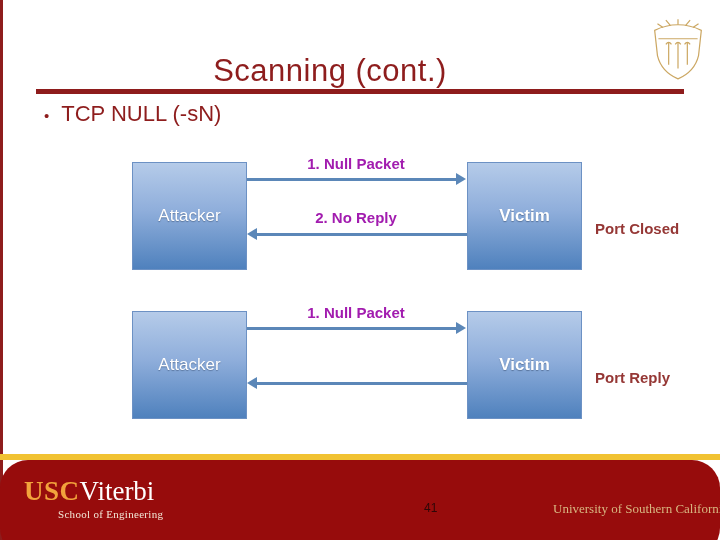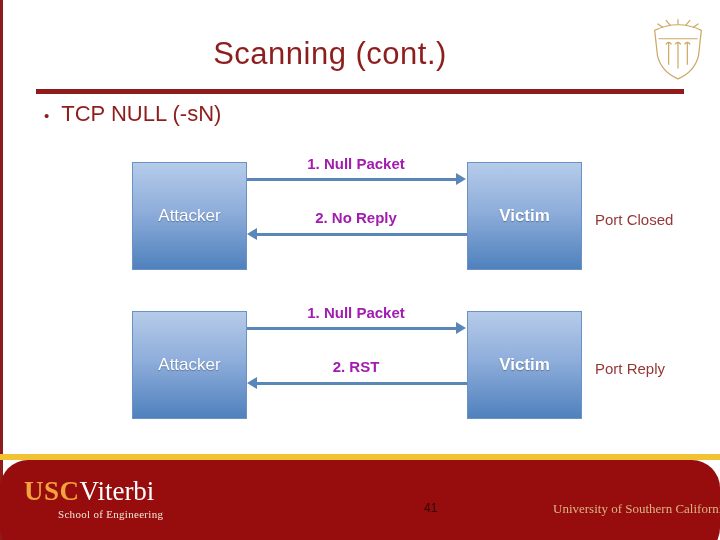--- a/index.html
+++ b/index.html
@@ -3,21 +3,21 @@
 <meta charset="utf-8">
 <style>
   html,body{margin:0;padding:0;background:#888;}
   .slide{
     position:relative;width:720px;height:540px;background:#ffffff;
     overflow:hidden;font-family:"Liberation Sans",sans-serif;
     margin:0 auto;
   }
   .left-strip{position:absolute;left:0;top:0;width:3px;height:540px;background:#8E1C1C;}
   .title{
-    position:absolute;left:0;top:36px;width:660px;text-align:center;
+    position:absolute;left:0;top:53px;width:660px;text-align:center;
     font-size:31px;color:#8E1D1D;letter-spacing:0.5px;
   }
   .shield{position:absolute;left:650px;top:16px;width:56px;height:66px;}
   .title-rule{position:absolute;left:36px;top:89px;width:648px;height:5px;background:#8E1C1C;}
   .bullet-line{
     position:absolute;left:44px;top:101px;font-size:22px;color:#8E1D1D;
     display:flex;align-items:center;
   }
   .bullet-marker{font-size:15px;margin-right:12px;position:relative;top:1px;}
 
@@ -39,21 +39,21 @@
   .arrow-head{position:absolute;width:0;height:0;border-style:solid;}
   .h1{left:456px;top:11px;border-width:6px 0 6px 10px;border-color:transparent transparent transparent #5B87B8;}
   .h2{left:247px;top:66px;border-width:6px 10px 6px 0;border-color:transparent #5B87B8 transparent transparent;}
   .msg-label{
     position:absolute;left:250px;width:212px;text-align:center;
     font-size:15px;font-weight:bold;color:#a21caf;
   }
   .msg1{top:-7px;}
   .msg2{top:47px;text-align:center;}
   .result-label{
-    position:absolute;left:595px;top:49px;font-size:15px;font-weight:normal;color:#953735;white-space:nowrap;
+    position:absolute;left:595px;top:58px;font-size:15px;font-weight:bold;color:#953735;white-space:nowrap;
   }
 
   .gold-stripe{position:absolute;left:0;top:454px;width:720px;height:6px;background:#F1C232;}
   .footer{position:absolute;left:0;top:460px;width:720px;height:96px;background:#970C0C;border-radius:28px;}
   .logo{position:absolute;left:24px;top:18px;font-family:"Liberation Serif",serif;line-height:1;}
   .logo .usc{color:#F2A33C;font-size:27px;font-weight:bold;letter-spacing:0.5px;}
   .logo .viterbi{color:#ffffff;font-size:27px;}
   .logo-sub{
     position:absolute;left:58px;top:48px;color:#F3E9D8;font-size:11px;
     font-family:"Liberation Serif",serif;letter-spacing:0.3px;
@@ -102,21 +102,20 @@
   </div>
 
   <div class="diagram" id="diagram2">
     <div class="actor left">Attacker</div>
     <div class="actor right">Victim</div>
     <div class="arrow-line a1"></div>
     <div class="arrow-head h1"></div>
     <div class="msg-label msg1">1. Null Packet</div>
     <div class="arrow-line a2"></div>
     <div class="arrow-head h2"></div>
-    <div class="msg-label msg2">2. RST</div>
     <div class="result-label">Port Reply</div>
   </div>
 
   <div class="gold-stripe"></div>
 
   <div class="footer">
     <div class="logo">
       <span class="usc">USC</span><span class="viterbi">Viterbi</span>
     </div>
     <div class="logo-sub">School of Engineering</div>

